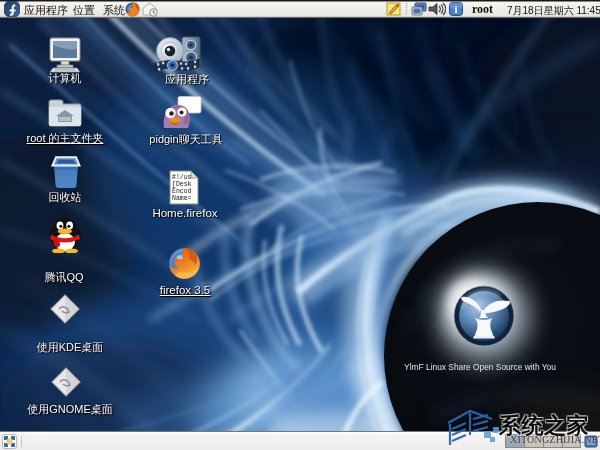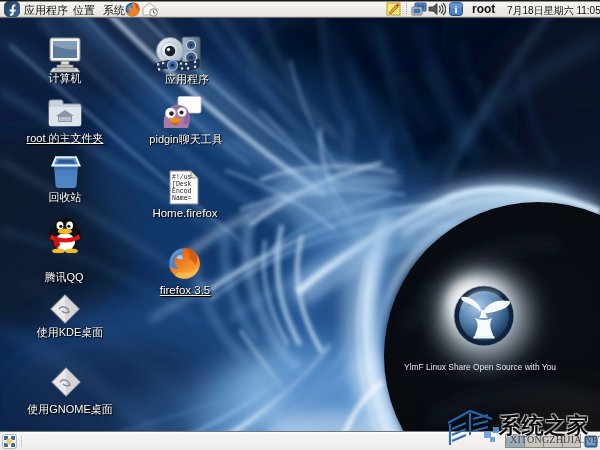--- a/index.html
+++ b/index.html
@@ -227,22 +227,22 @@
  <path d="M1,6 L5,6 L9,2.5 L9,13.5 L5,10 L1,10 Z" fill="#585858" stroke="#303030" stroke-width="0.8"></path>
  <path d="M11,5 A4,4 0 0 1 11,11" stroke="#404040" stroke-width="1.2" fill="none"></path>
  <path d="M13,3.5 A6,6 0 0 1 13,12.5" stroke="#404040" stroke-width="1.2" fill="none"></path>
  <path d="M15,2 A8,8 0 0 1 15,14" stroke="#404040" stroke-width="1.2" fill="none"></path>
 </svg>
 <svg class="ic" style="left:449px;top:2px;z-index:11" width="14" height="14">
  <rect x="0.5" y="0.5" width="13" height="13" rx="3" fill="#4a80c8" stroke="#1e4a80" stroke-width="1"></rect>
  <rect x="0.5" y="0.5" width="13" height="6" rx="3" fill="#6a9ad8" opacity="0.7"></rect>
  <text x="7" y="11" font-size="11" font-weight="bold" fill="#fff" text-anchor="middle" font-family="Liberation Serif,serif">i</text>
 </svg>
-<div class="ptxt" style="left:472px;top:2px;font-family:Liberation Sans, sans-serif;font-weight:bold;font-size:12px;">root</div>
-<div class="ptxt" style="left:507px;top:4px;font-size:10px;">7月18日星期六 11:05</div>
+<div class="ptxt" style="left:472px;top:2px;font-family:Liberation Serif, serif;font-weight:bold;font-size:12px;">root</div>
+<div class="ptxt" style="left:507px;top:4px;font-size:10px;">7月18日星期六 11:45</div>
 
 <div id="botpanel"></div>
 <svg class="ic" style="left:2px;top:434px;z-index:11" width="15" height="15">
  <rect x="0.5" y="0.5" width="14" height="14" rx="2" fill="#fff" stroke="#aaa" stroke-width="0.8"></rect>
  <rect x="2" y="2" width="4" height="4" fill="#3a6ab0"></rect>
  <rect x="9" y="2" width="4" height="4" fill="#3a6ab0"></rect>
  <rect x="2" y="9" width="4" height="4" fill="#3a6ab0"></rect>
  <rect x="9" y="9" width="4" height="4" fill="#3a6ab0"></rect>
  <circle cx="7.5" cy="7.5" r="3.2" fill="#e8d070"></circle>
 </svg>
@@ -307,21 +307,21 @@
  <ellipse cx="11.5" cy="36" rx="6.5" ry="2.4" fill="#f5ba25"></ellipse>
  <ellipse cx="24.5" cy="36" rx="6.5" ry="2.4" fill="#f5ba25"></ellipse>
 </svg>
 <div class="lbl" style="left:64px;top:270px;">腾讯QQ</div>
 
 <svg class="ic" style="left:49px;top:293px" width="32" height="32">
  <rect x="6" y="6" width="20" height="20" fill="#e8e8ea" stroke="#9a9aa0" stroke-width="1" transform="rotate(45 16 16)"></rect>
  <path d="M16,2 L30,16 L16,30 Z" fill="#c8c8cc" opacity="0.6"></path>
  <path d="M10,16 q2,-3 5,-2 q4,1 5,5 q-4,2 -7,-1" fill="none" stroke="#8a8a92" stroke-width="1.4"></path>
 </svg>
-<div class="lbl" style="left:70px;top:325px;">使用KDE桌面</div>
+<div class="lbl" style="left:70px;top:340px;">使用KDE桌面</div>
 
 <svg class="ic" style="left:50px;top:366px" width="32" height="32">
  <rect x="6" y="6" width="20" height="20" fill="#e8e8ea" stroke="#9a9aa0" stroke-width="1" transform="rotate(45 16 16)"></rect>
  <path d="M16,2 L30,16 L16,30 Z" fill="#c8c8cc" opacity="0.6"></path>
  <path d="M10,16 q2,-3 5,-2 q4,1 5,5 q-4,2 -7,-1" fill="none" stroke="#8a8a92" stroke-width="1.4"></path>
 </svg>
 <div class="lbl" style="left:70px;top:402px;">使用GNOME桌面</div>
 
 <svg class="ic" style="left:154px;top:36px" width="48" height="40">
  <defs>

